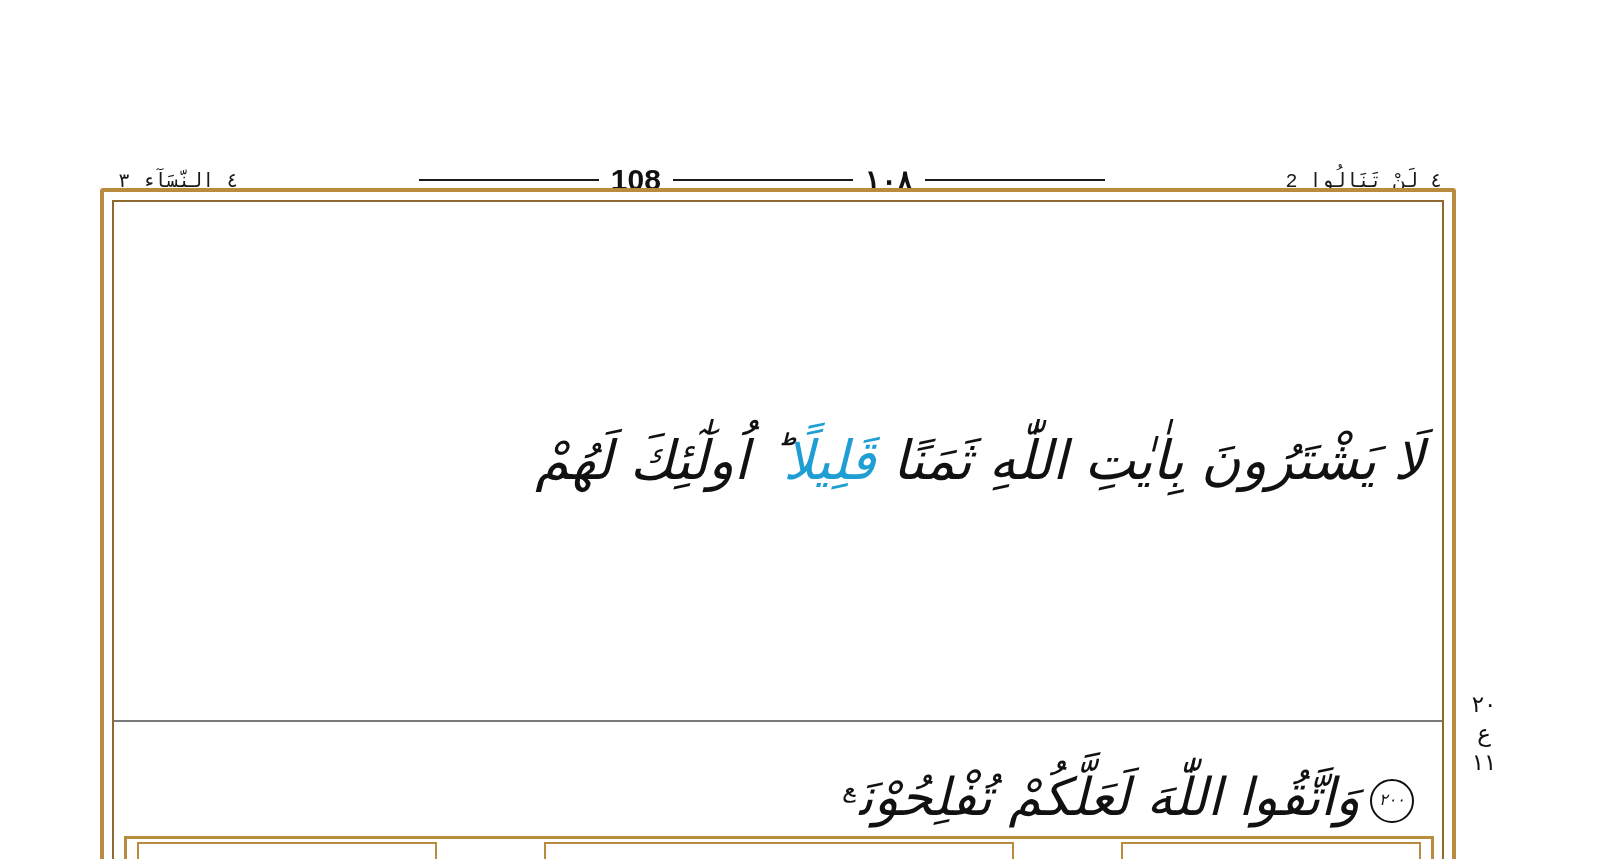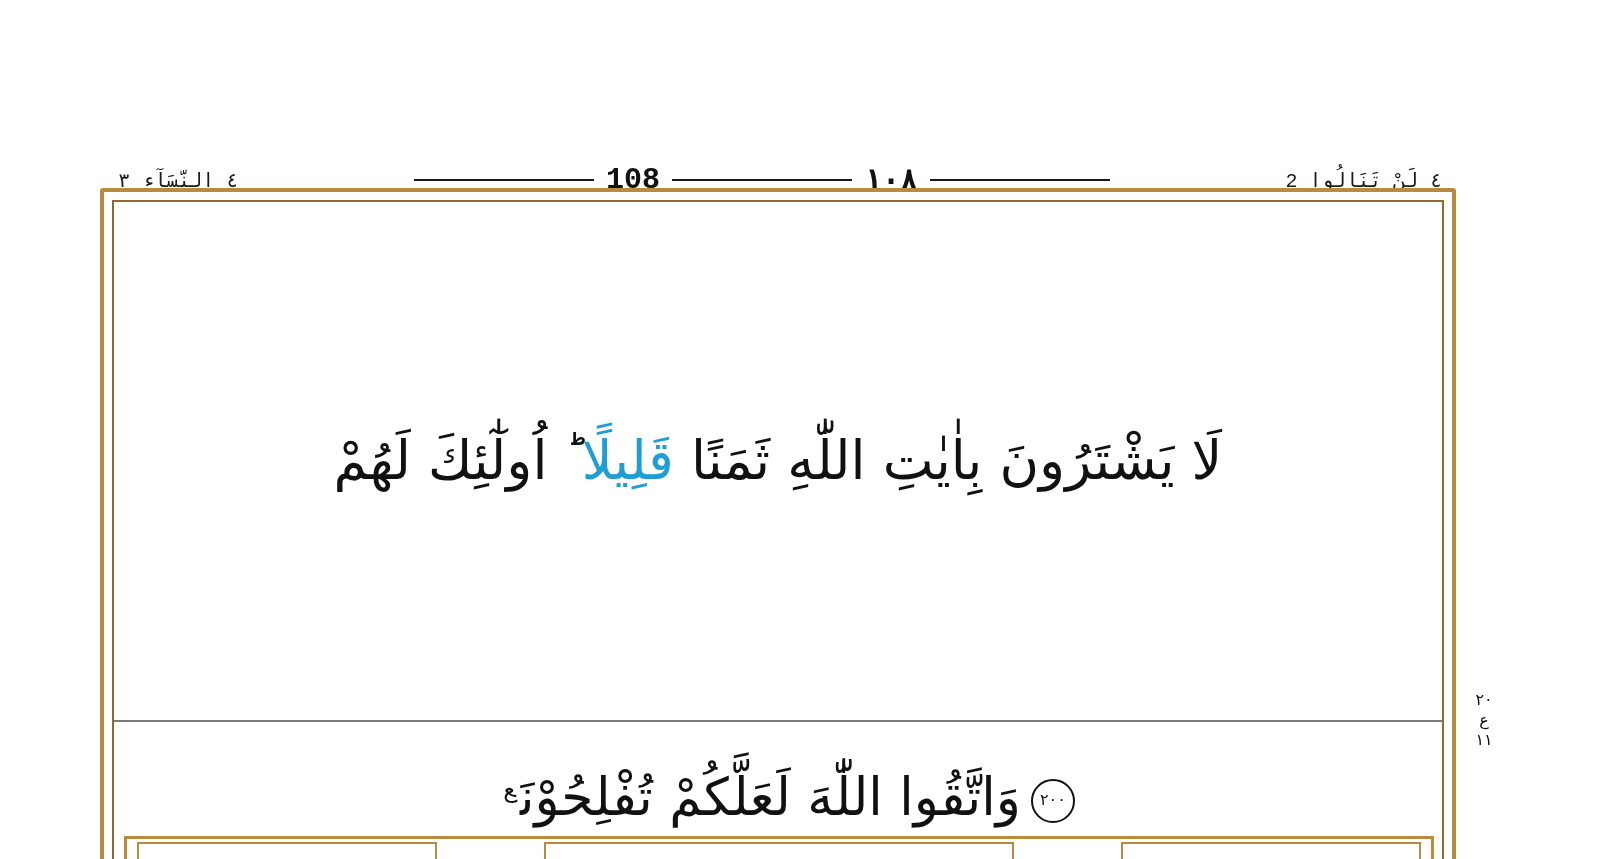--- a/index.html
+++ b/index.html
@@ -74,21 +74,21 @@
     gap: 12px;
     padding: 0 20px;
   }
   .rule {
     flex: 1;
     height: 2px;
     background: #1a1a1a;
     max-width: 180px;
   }
   .page-num {
-    font-family: Liberation Mono, monospace;
+    font-family: Liberation Sans, sans-serif;
     font-size: 30px;
     font-weight: 700;
     color: #111111;
     white-space: nowrap;
   }
 
   
   .lines {
     position: absolute;
     left: 114px;
@@ -96,25 +96,25 @@
     width: 1328px;
     height: 672px;
     display: flex;
     flex-direction: column;
   }
   .line {
     flex: 1 1 0;
     border-bottom: 2px solid #7a7a7a;
     display: flex;
     align-items: center;
-    justify-content: center;
     direction: rtl;
     box-sizing: border-box;
     padding: 0 18px;
     overflow: hidden;
+    font-style: italic;
   }
   .line:last-child {
     border-bottom: none;
   }
   .line-4 {
     flex: 0 0 152px;
   }
   .arabic {
     font-family: "DejaVu Sans", sans-serif;
     direction: rtl;
@@ -156,21 +156,21 @@
   }
 
   
   .side-marker {
     position: absolute;
     right: 96px;
     top: 690px;
     width: 40px;
     text-align: center;
     font-family: "DejaVu Sans", sans-serif;
-    font-size: 16px;
+    font-size: 23px;
     color: #111111;
     line-height: 1.25;
   }
 
   
   .bottom-panel {
     position: absolute;
     left: 124px;
     top: 836px;
     width: 1310px;

